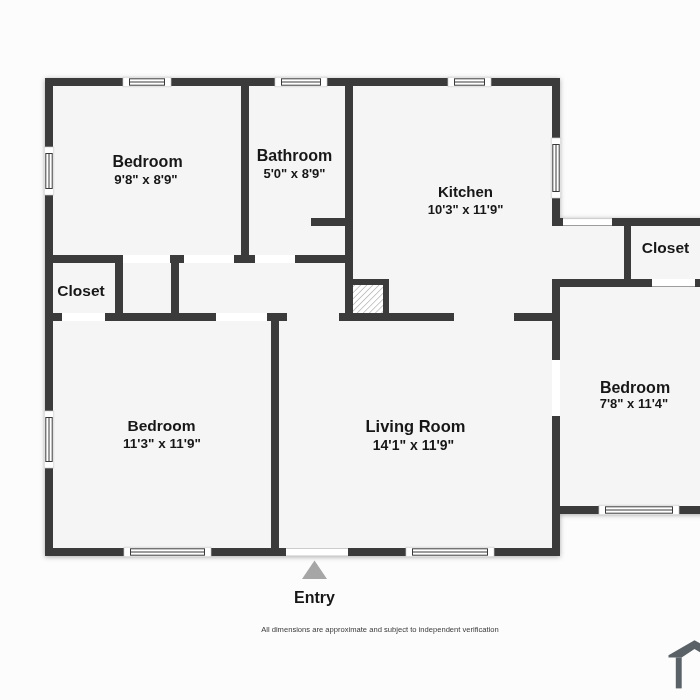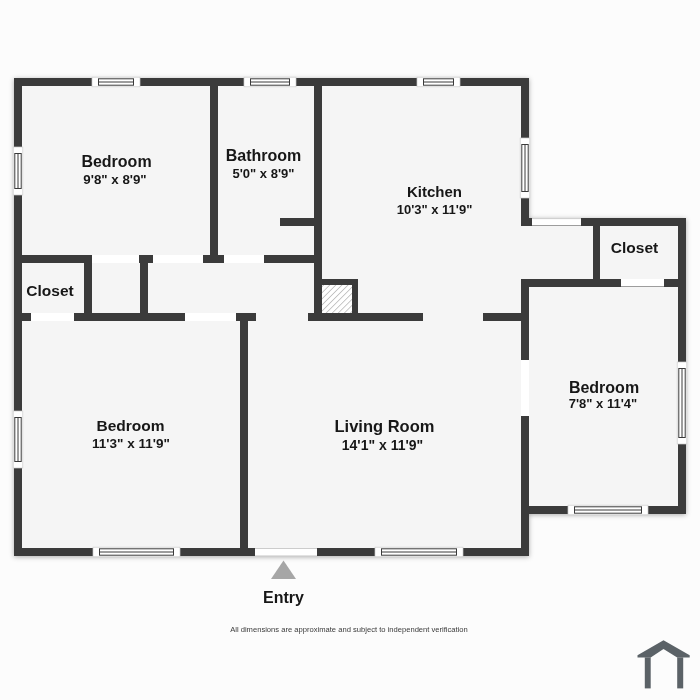--- a/index.html
+++ b/index.html
@@ -1,16 +1,16 @@
 <!DOCTYPE html>
 <html><head>
 <meta charset="utf-8">
 <style>
   html,body{margin:0;padding:0;background:#fcfcfc;}
-  #stage{width:612px;height:700px;position:relative;font-family:"Liberation Sans",sans-serif;}
+  #stage{width:612px;height:700px;position:relative;font-family:"Liberation Sans",sans-serif;padding-left:31px;}
 </style>
 </head>
 <body>
 
 <div id="stage">
 <svg width="700" height="700" viewBox="0 0 700 700">
 <defs>
   <filter id="sh" x="-5%" y="-5%" width="110%" height="110%">
     <feDropShadow dx="0" dy="1" stdDeviation="2.6" flood-color="#000000" flood-opacity="0.32"></feDropShadow>
   </filter>

